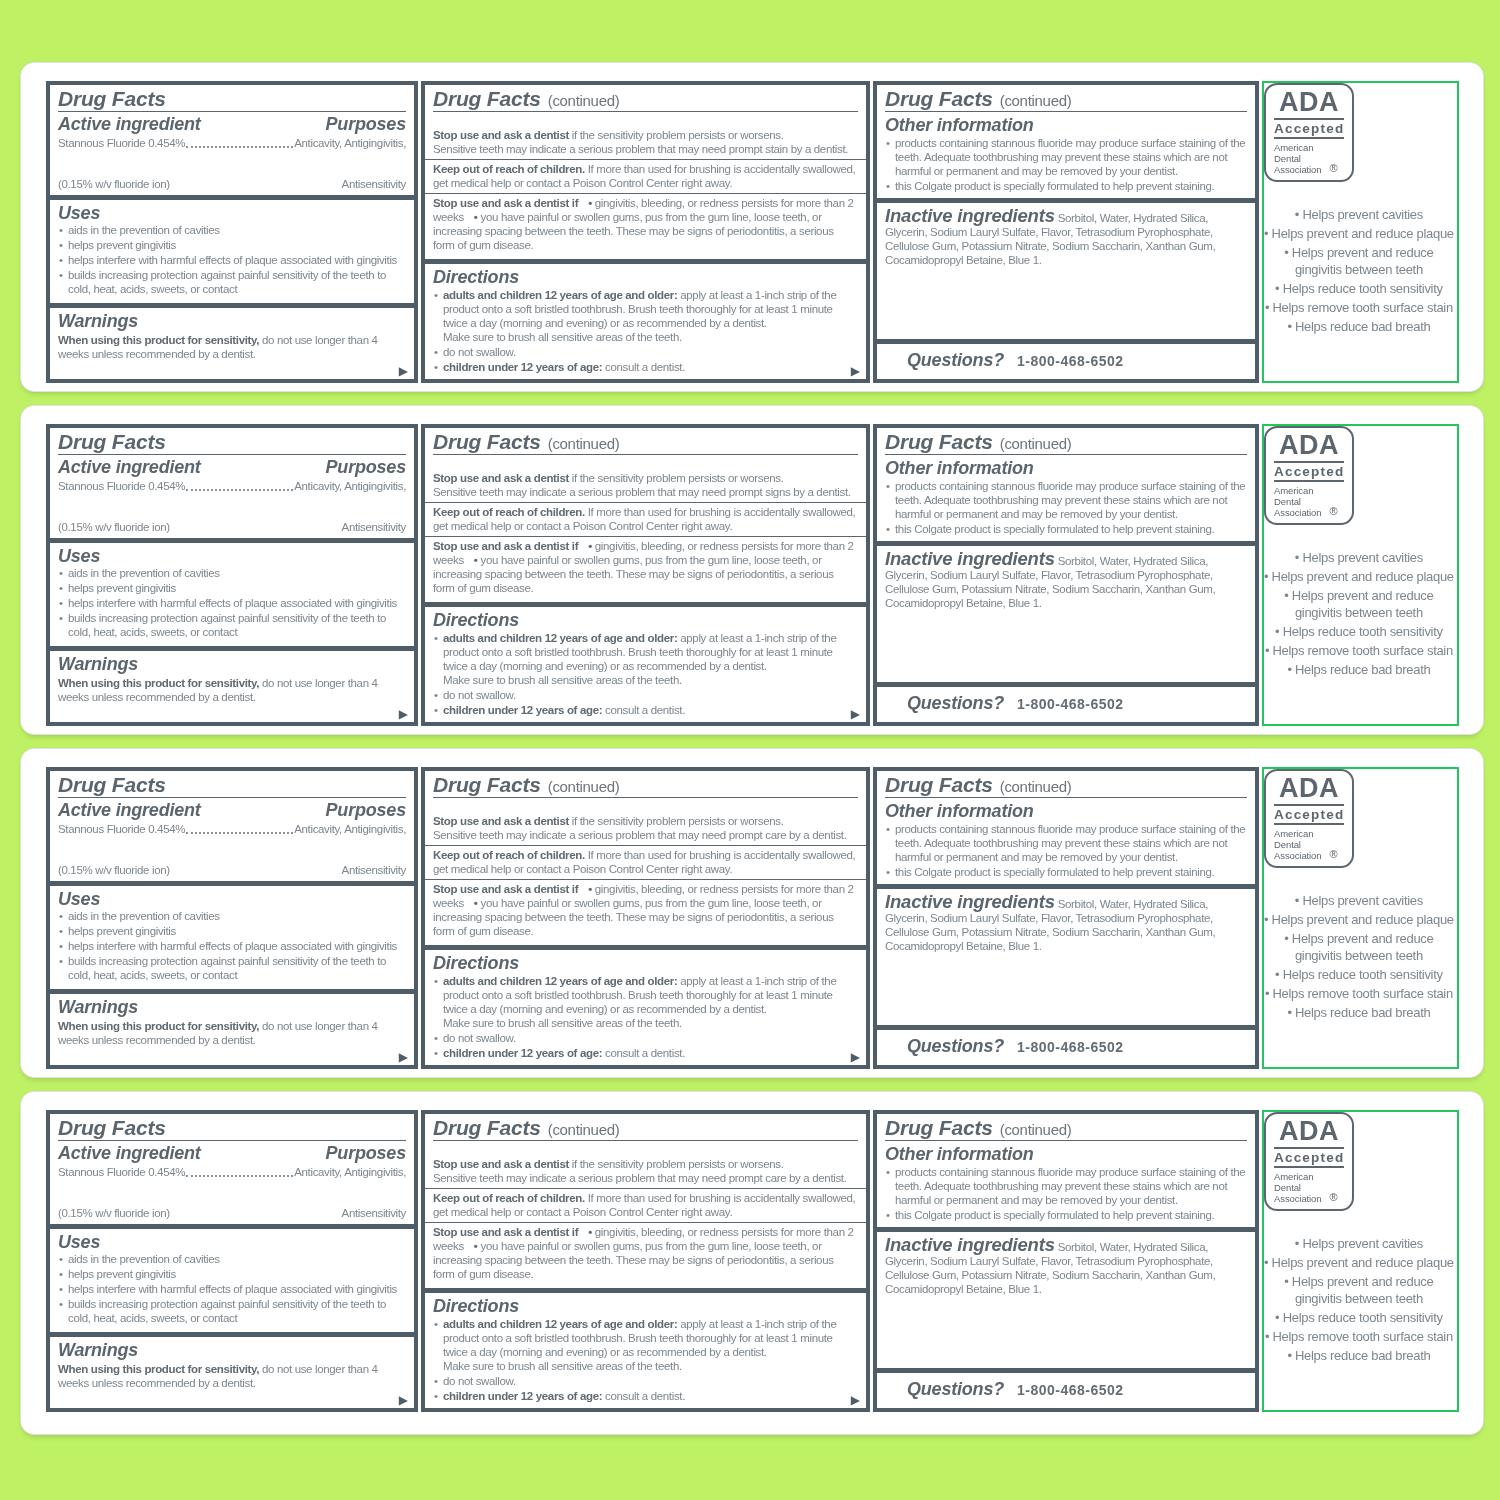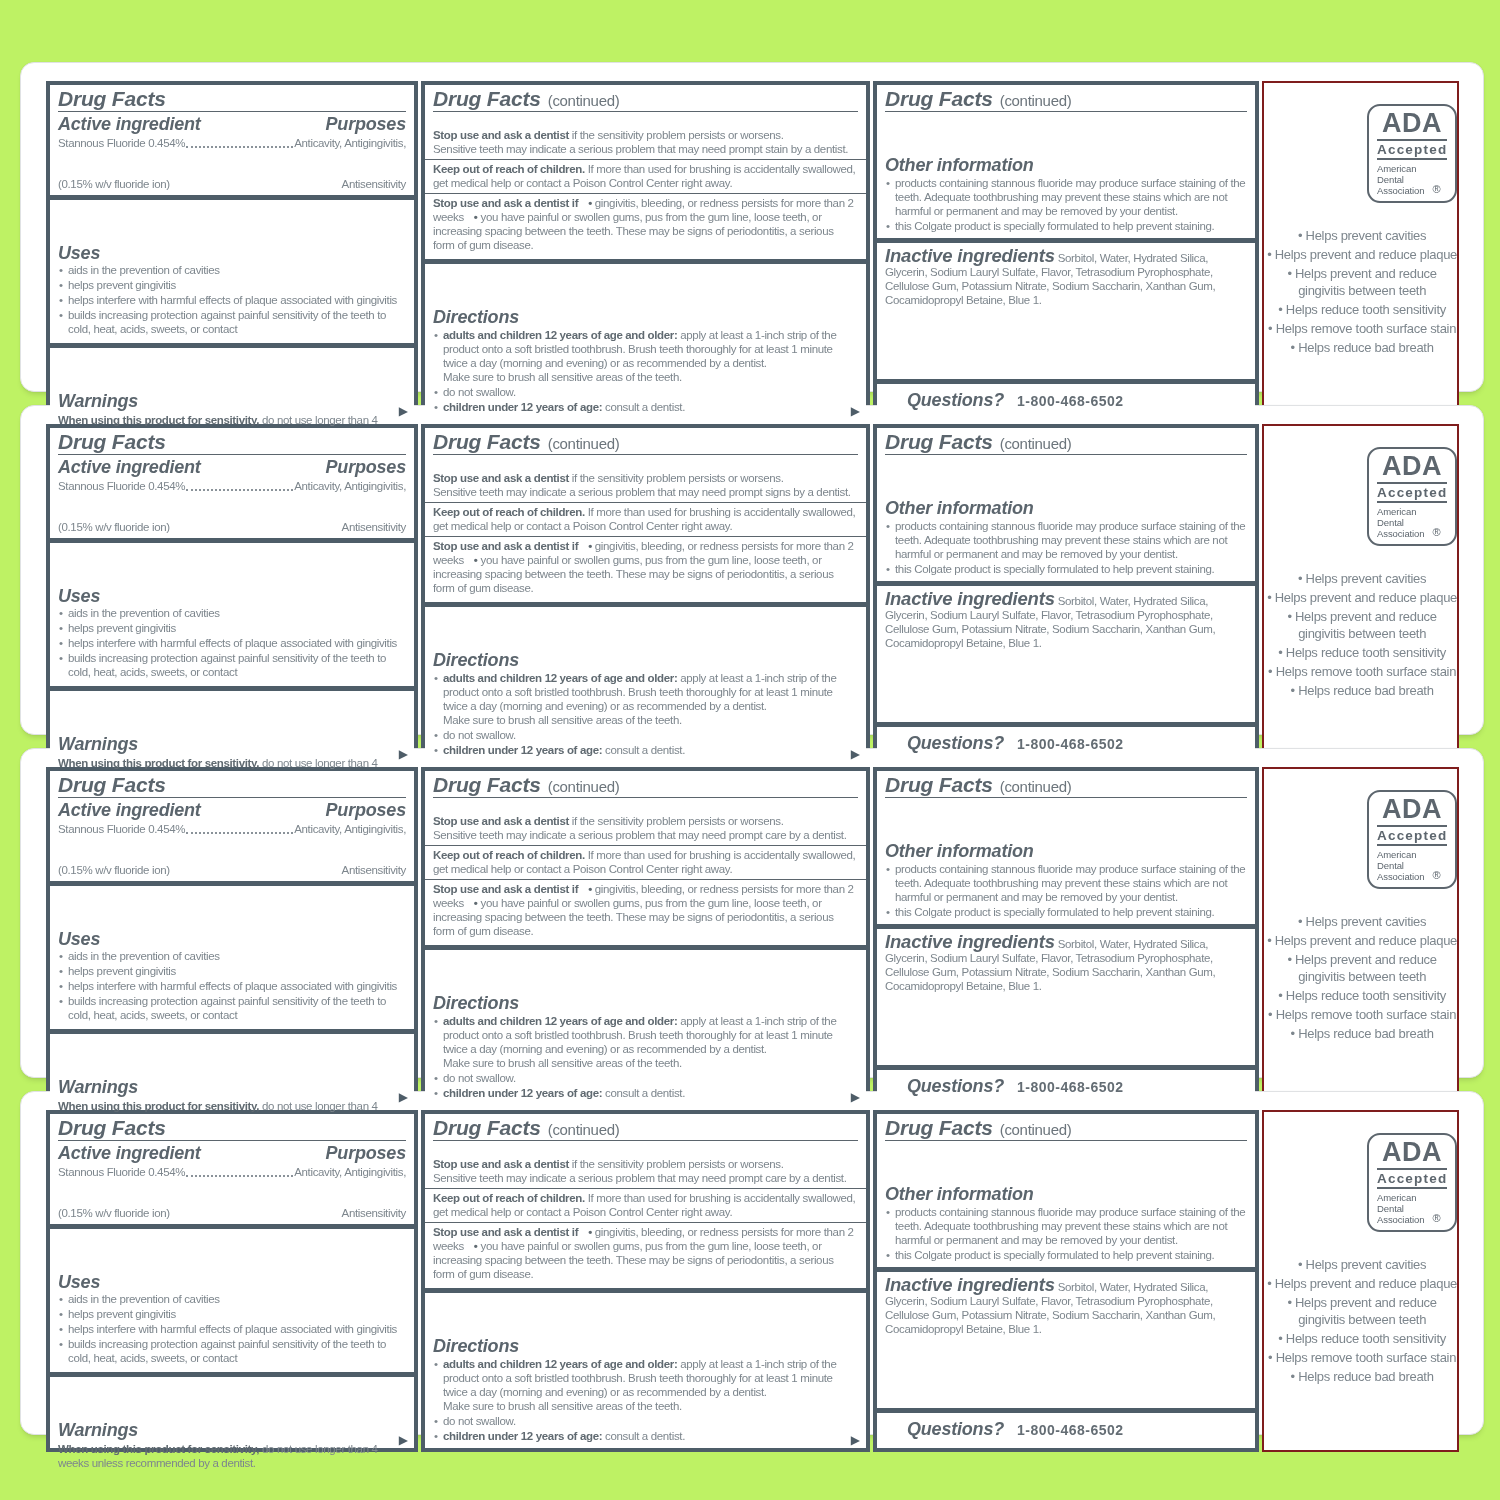--- a/index.html
+++ b/index.html
@@ -22,21 +22,21 @@
   .grow { flex:1 1 auto; }
 
   .hdr { margin:0 8px; padding:2px 0 1px 0; border-bottom:1.6px solid #5b656d;
          display:flex; align-items:baseline; gap:7px; }
   .df-title { font-size:21px; font-weight:bold; font-style:italic; color:#5b656d;
               letter-spacing:-0.2px; line-height:1.1; }
   .df-suffix { font-size:15px; color:#6c757c; letter-spacing:-0.3px; }
 
   .h2 { font-size:18px; font-weight:bold; font-style:italic; color:#5b656d;
         letter-spacing:-0.2px; line-height:1.15; }
-  .pad { padding:3px 8px 0 8px;margin-top:40px; }
+  .pad { padding:3px 8px 0 8px; }
 
   .p { padding:2px 8px 3px 8px; color:#7d868d; font-size:11.5px; line-height:14px;
        letter-spacing:-0.35px; }
   .p + .p { border-top:1.6px solid #5b656d; }
   .prewrap { white-space:pre-line; }
   .lead { font-weight:bold; color:#606a71; }
 
   .bi { position:relative; padding:0 8px 1px 18px; color:#7d868d; font-size:11.5px;
         line-height:14px; letter-spacing:-0.35px; }
   .bi .blt { position:absolute; left:9px; top:0; }
@@ -53,22 +53,22 @@
 
   .qrow { display:flex; align-items:baseline; gap:13px; padding:6px 8px 4px 8px;margin-left:22px; }
   .qphone { font-size:14px; color:#646d74; letter-spacing:0.5px; font-weight:bold; }
 
   .inact { padding:6px 8px 3px 8px; color:#7d868d; font-size:11.5px; line-height:14px;
            letter-spacing:-0.35px; }
   .inact .h2i { font-size:18.5px; font-weight:bold; font-style:italic; color:#5b656d;
                 letter-spacing:-0.2px; padding-right:3px; }
 
   
-  .ada-col { background:#fff; border:2px solid #7f1d1d; display:flex; flex-direction:column;
-             align-items:flex-end; padding-top:21px; }
+  .ada-col { background:#fff; border:2px solid #22c55e; display:flex; flex-direction:column;
+             align-items:flex-start; }
   .ada-logo { width:90px; border:2.5px solid #5d666e; border-radius:13px;
               padding:5px 8px 5px 8px; color:#5d666e; background:#fff; }
   .ada-word { font-size:27px; font-weight:bold; text-align:center; line-height:0.95;
               letter-spacing:0.5px; }
   .ada-accepted { border-top:2px solid #5d666e; border-bottom:2px solid #5d666e;
                   font-weight:bold; font-size:13.5px; letter-spacing:1.2px; text-align:center;
                   padding:1px 0; margin-top:2px; }
   .ada-org { display:flex; align-items:flex-end; gap:8px; padding-top:3px; }
   .ada-org .org { font-size:9.5px; line-height:1.18; white-space:pre-line; letter-spacing:-0.1px; }
   .ada-org .reg { font-size:11px; padding-bottom:1px; }

